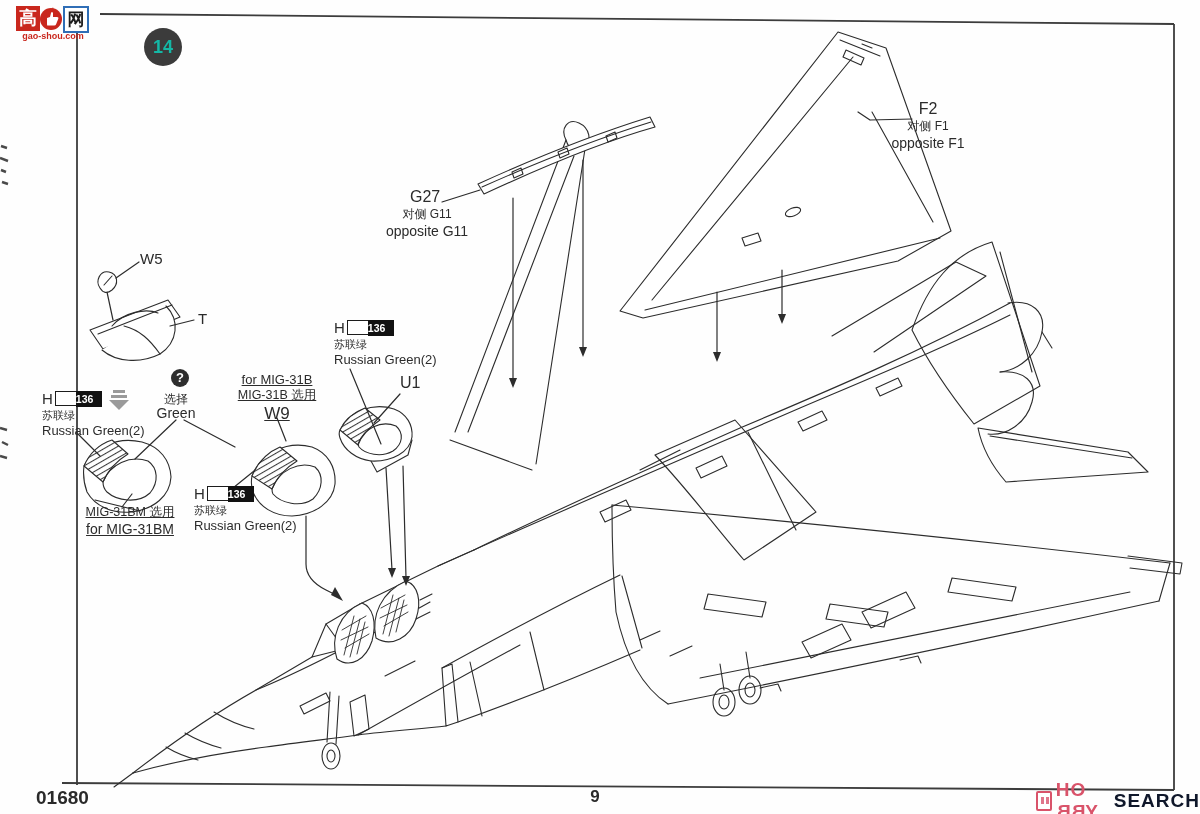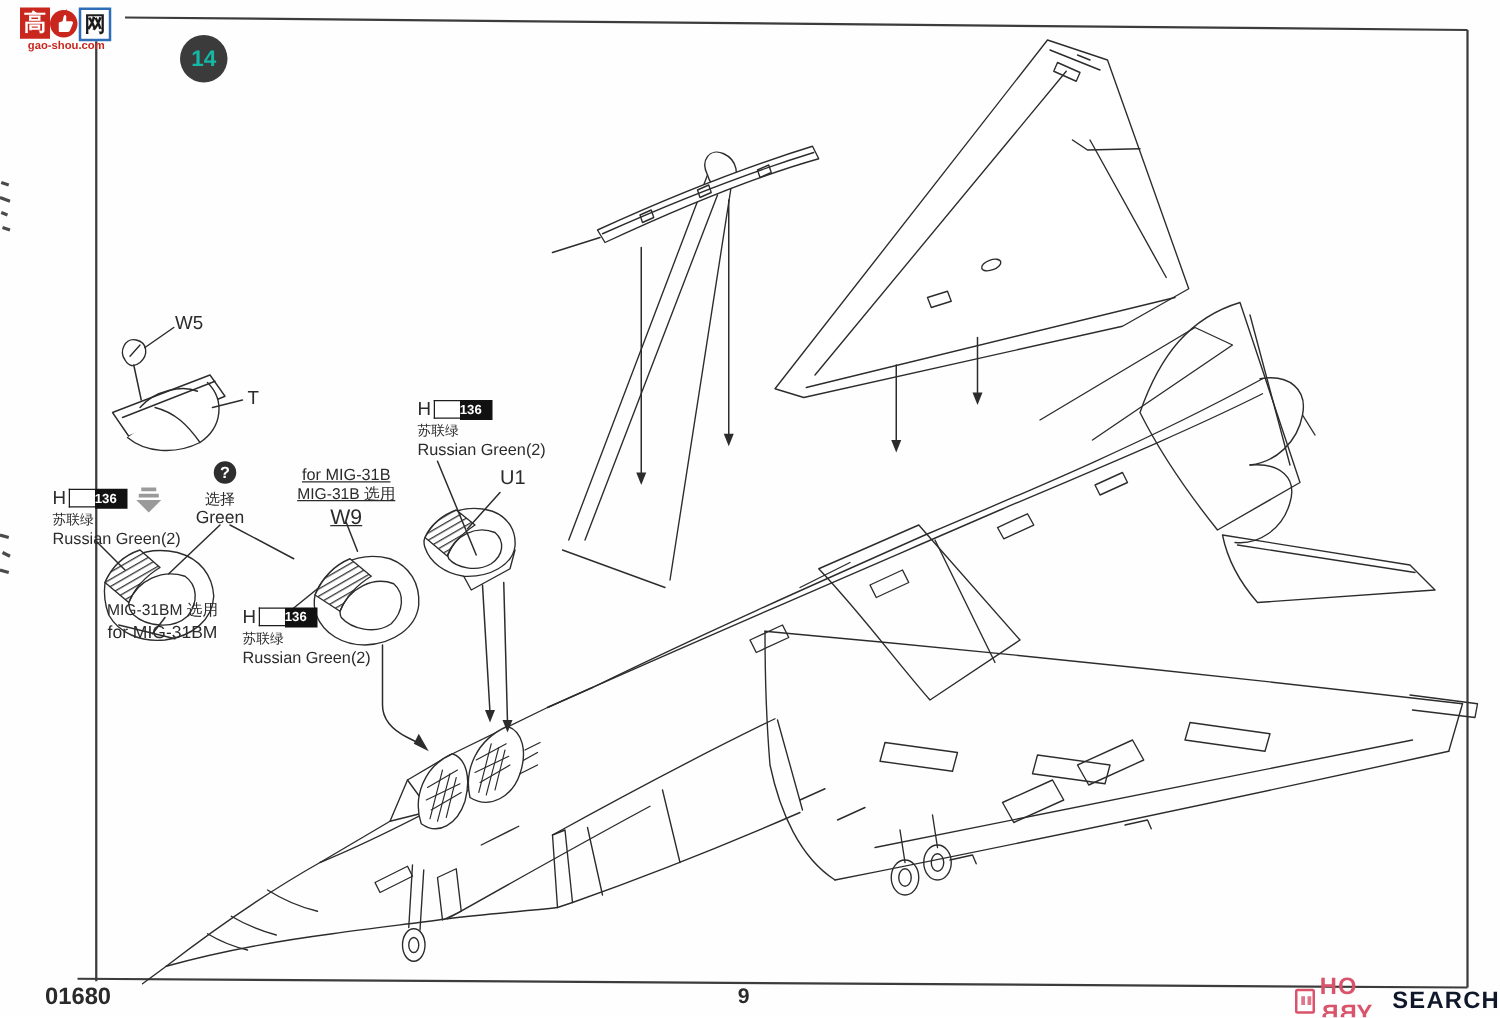--- a/index.html
+++ b/index.html
@@ -257,21 +257,31 @@
   <div class="abs logo-box1">高</div>
   <svg class="abs" style="left:39px;top:3px;" width="24" height="31">
     <circle cx="12" cy="16" r="11" fill="#c9271d"></circle>
     <path d="M5,14 l3,-2 2,1 4,-9 2,9 6,-1 -2,10 -5,4 -6,-2 z" fill="#c9271d"></path>
     <path d="M8,21 l0,-6 3,-1 1,-4 q1,-2 2,0 l0,4 4,0 q2,0 1.2,2 l-2,5 q-0.5,1.5 -2,1.5 l-7,0 z" fill="#ffffff"></path>
   </svg>
   <div class="abs logo-box2">网</div>
   <div class="abs logo-domain">gao-shou.com</div>
   <div class="abs step-circle">14</div>
 
-
+  <div class="abs ctr" style="left:872px;top:100px;width:112px;">
+    <div class="part-lbl">F2</div>
+    <div class="cn">对侧 F1</div>
+    <div class="en">opposite F1</div>
+  </div>
+
+  <div class="abs ctr" style="left:368px;top:188px;width:118px;">
+    <div class="part-lbl" style="text-align:left;padding-left:42px;">G27</div>
+    <div class="cn">对侧 G11</div>
+    <div class="en">opposite G11</div>
+  </div>
 
   <div class="abs part-lbl" style="left:140px;top:250px;font-size:15px;">W5</div>
   <div class="abs part-lbl" style="left:198px;top:310px;font-size:15px;">T</div>
   <div class="abs part-lbl" style="left:400px;top:374px;">U1</div>
 
   <div class="abs" style="left:42px;top:391px;">
     <div class="chip">
       <span class="h">H</span>
       <span class="bw"></span>
       <span class="bb">136</span>
@@ -293,21 +303,21 @@
   <div class="abs" style="left:194px;top:486px;">
     <div class="chip">
       <span class="h">H</span>
       <span class="bw"></span>
       <span class="bb">136</span>
     </div>
     <div class="paint-cn">苏联绿</div>
     <div class="paint-en">Russian Green(2)</div>
   </div>
 
-  <div class="abs ctr" style="left:76px;top:480px;width:108px;">
+  <div class="abs ctr" style="left:76px;top:504px;width:108px;text-decoration:underline;">
     <div class="small-cn">MIG-31BM 选用</div>
     <div class="en">for MIG-31BM</div>
   </div>
 
   <div class="abs" style="left:334px;top:320px;">
     <div class="chip">
       <span class="h">H</span>
       <span class="bw"></span>
       <span class="bb">136</span>
     </div>

